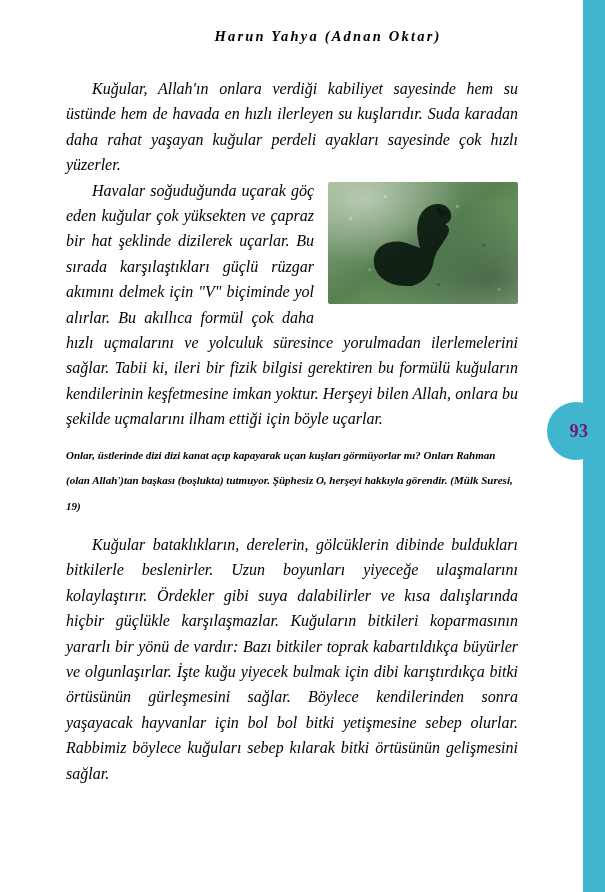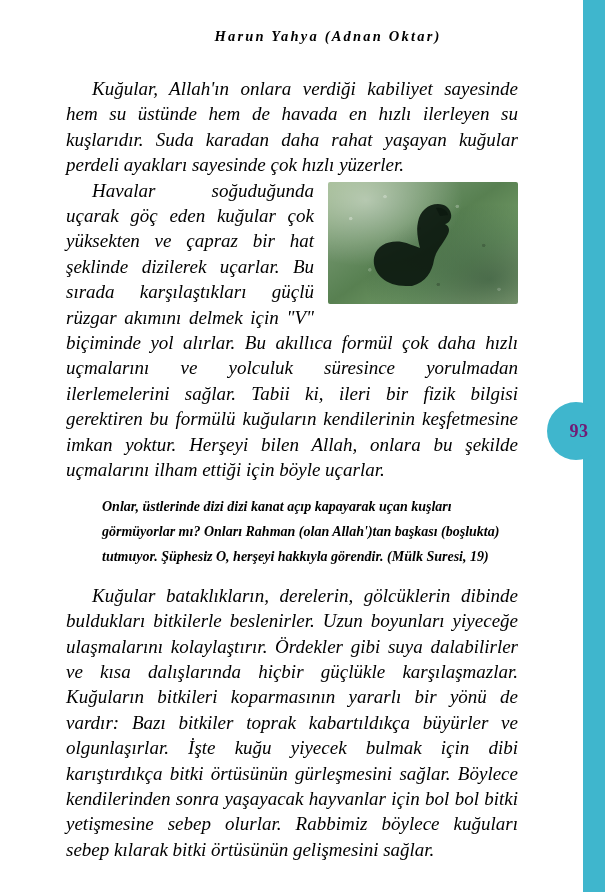--- a/index.html
+++ b/index.html
@@ -73,21 +73,21 @@
     position: absolute;
     top: 76px;
     left: 66px;
     width: 452px;
   }
 
   p {
     margin: 0 0 0 0;
     font-family: "Liberation Serif", serif;
     font-style: italic;
-    font-size: 19px;
+    font-size: 16px;
     line-height: 25.4px;
     color: #000000;
     text-align: justify;
     text-indent: 26px;
   }
   p + p { margin-top: 11px; }
 
   
   .figure {
     float: right;
@@ -127,25 +127,24 @@
     left: 18px;
     top: 16px;
     width: 150px;
     height: 100px;
   }
 
   .bold-quote {
     font-family: "Liberation Serif", serif;
     font-style: italic;
     font-weight: bold;
-    font-size: 14px;
+    font-size: 11px;
     line-height: 25.4px;
     text-indent: 0;
     text-align: left;
-    margin-left: 36px;
   }
 </style>
 </head>
 <body>
 
 <div class="page">
 
   <div class="side-band"></div>
   <div class="side-circle"></div>
   <div class="page-number">93</div>

